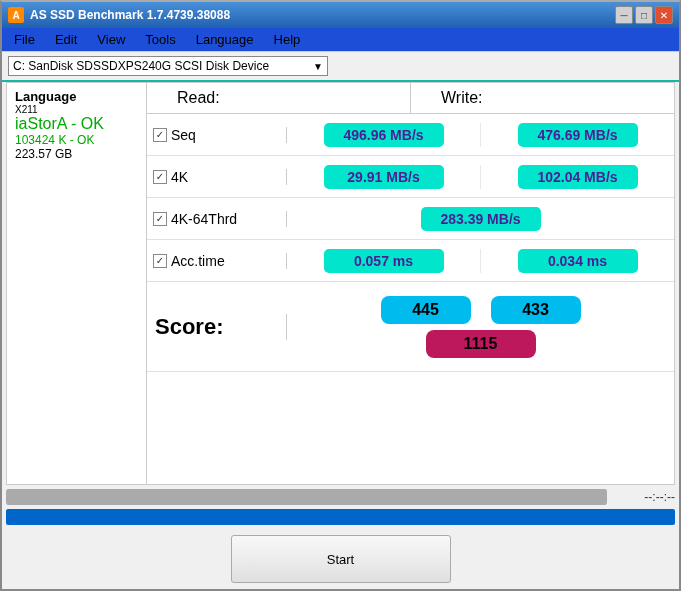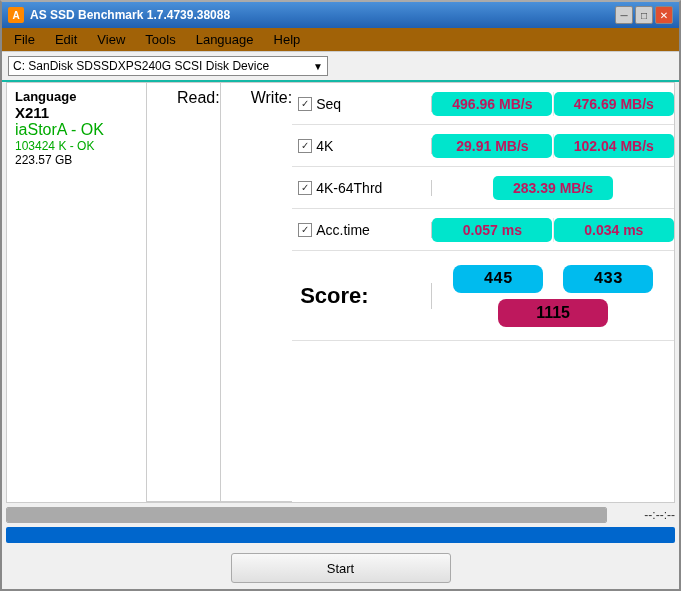--- a/index.html
+++ b/index.html
@@ -61,21 +61,21 @@
       align-items: center;
       justify-content: center;
       font-size: 10px;
       cursor: pointer;
       color: #333;
     }
 
     .tb-btn.close { background: #e05030; color: white; }
 
     .menu-bar {
-      background: #a16207;
+      background: #1d4ed8;
       border-bottom: 1px solid #ccc;
       padding: 2px 4px;
       display: flex;
       gap: 4px;
     }
 
     .menu-item {
       padding: 2px 8px;
       cursor: pointer;
       border-radius: 2px;
@@ -114,29 +114,29 @@
     }
 
     .info-panel {
       width: 140px;
       border-right: 1px solid #ccc;
       padding: 6px 8px;
       background: white;
     }
 
     .info-brand { font-weight: bold; font-size: 13px; }
-    .info-model { font-size: 15px; font-weight: bold; }
+    .info-model { font-size: 10px; }
     .info-driver { color: #00aa00; font-size: 16px; }
     .info-block { color: #00aa00; font-size: 12px; }
     .info-size { font-size: 12px; }
 
     .results-area {
       flex: 1;
       display: flex;
-      flex-direction: row;
+      flex-direction: column;
     }
 
     .results-header {
       display: flex;
       border-bottom: 1px solid #ccc;
     }
 
     .header-read {
       flex: 1;
       padding: 6px 0 6px 30px;
@@ -200,21 +200,21 @@
       display: flex;
       align-items: center;
       justify-content: center;
       border-right: 1px solid #e8e8e8;
     }
 
     .value-cell:last-child { border-right: none; }
 
     .value-badge {
       background: #00e5cc;
-      color: #be185d;
+      color: #4c1d95;
       padding: 4px 14px;
       border-radius: 5px;
       font-size: 14px;
       font-weight: bold;
       min-width: 120px;
       text-align: center;
     }
 
     .score-row {
       display: flex;
@@ -241,21 +241,20 @@
       display: flex;
       flex-direction: column;
       align-items: center;
       justify-content: center;
       gap: 6px;
     }
 
     .score-top {
       display: flex;
       gap: 20px;
-      font-family: Liberation Mono, monospace;
     }
 
     .score-badge {
       background: #00bbee;
       color: black;
       padding: 5px 24px;
       border-radius: 8px;
       font-size: 16px;
       font-weight: bold;
       min-width: 90px;
@@ -315,21 +314,21 @@
 
     .button-row {
       display: flex;
       gap: 8px;
       justify-content: center;
       padding: 4px 4px 6px 4px;
     }
 
     .action-btn {
       width: 220px;
-      height: 30px;
+      height: 48px;
       background: linear-gradient(to bottom, #f8f8f8, #e0e0e0);
       border: 1px solid #aaa;
       border-radius: 3px;
       font-size: 13px;
       cursor: pointer;
       display: flex;
       align-items: center;
       justify-content: center;
     }
   </style>

